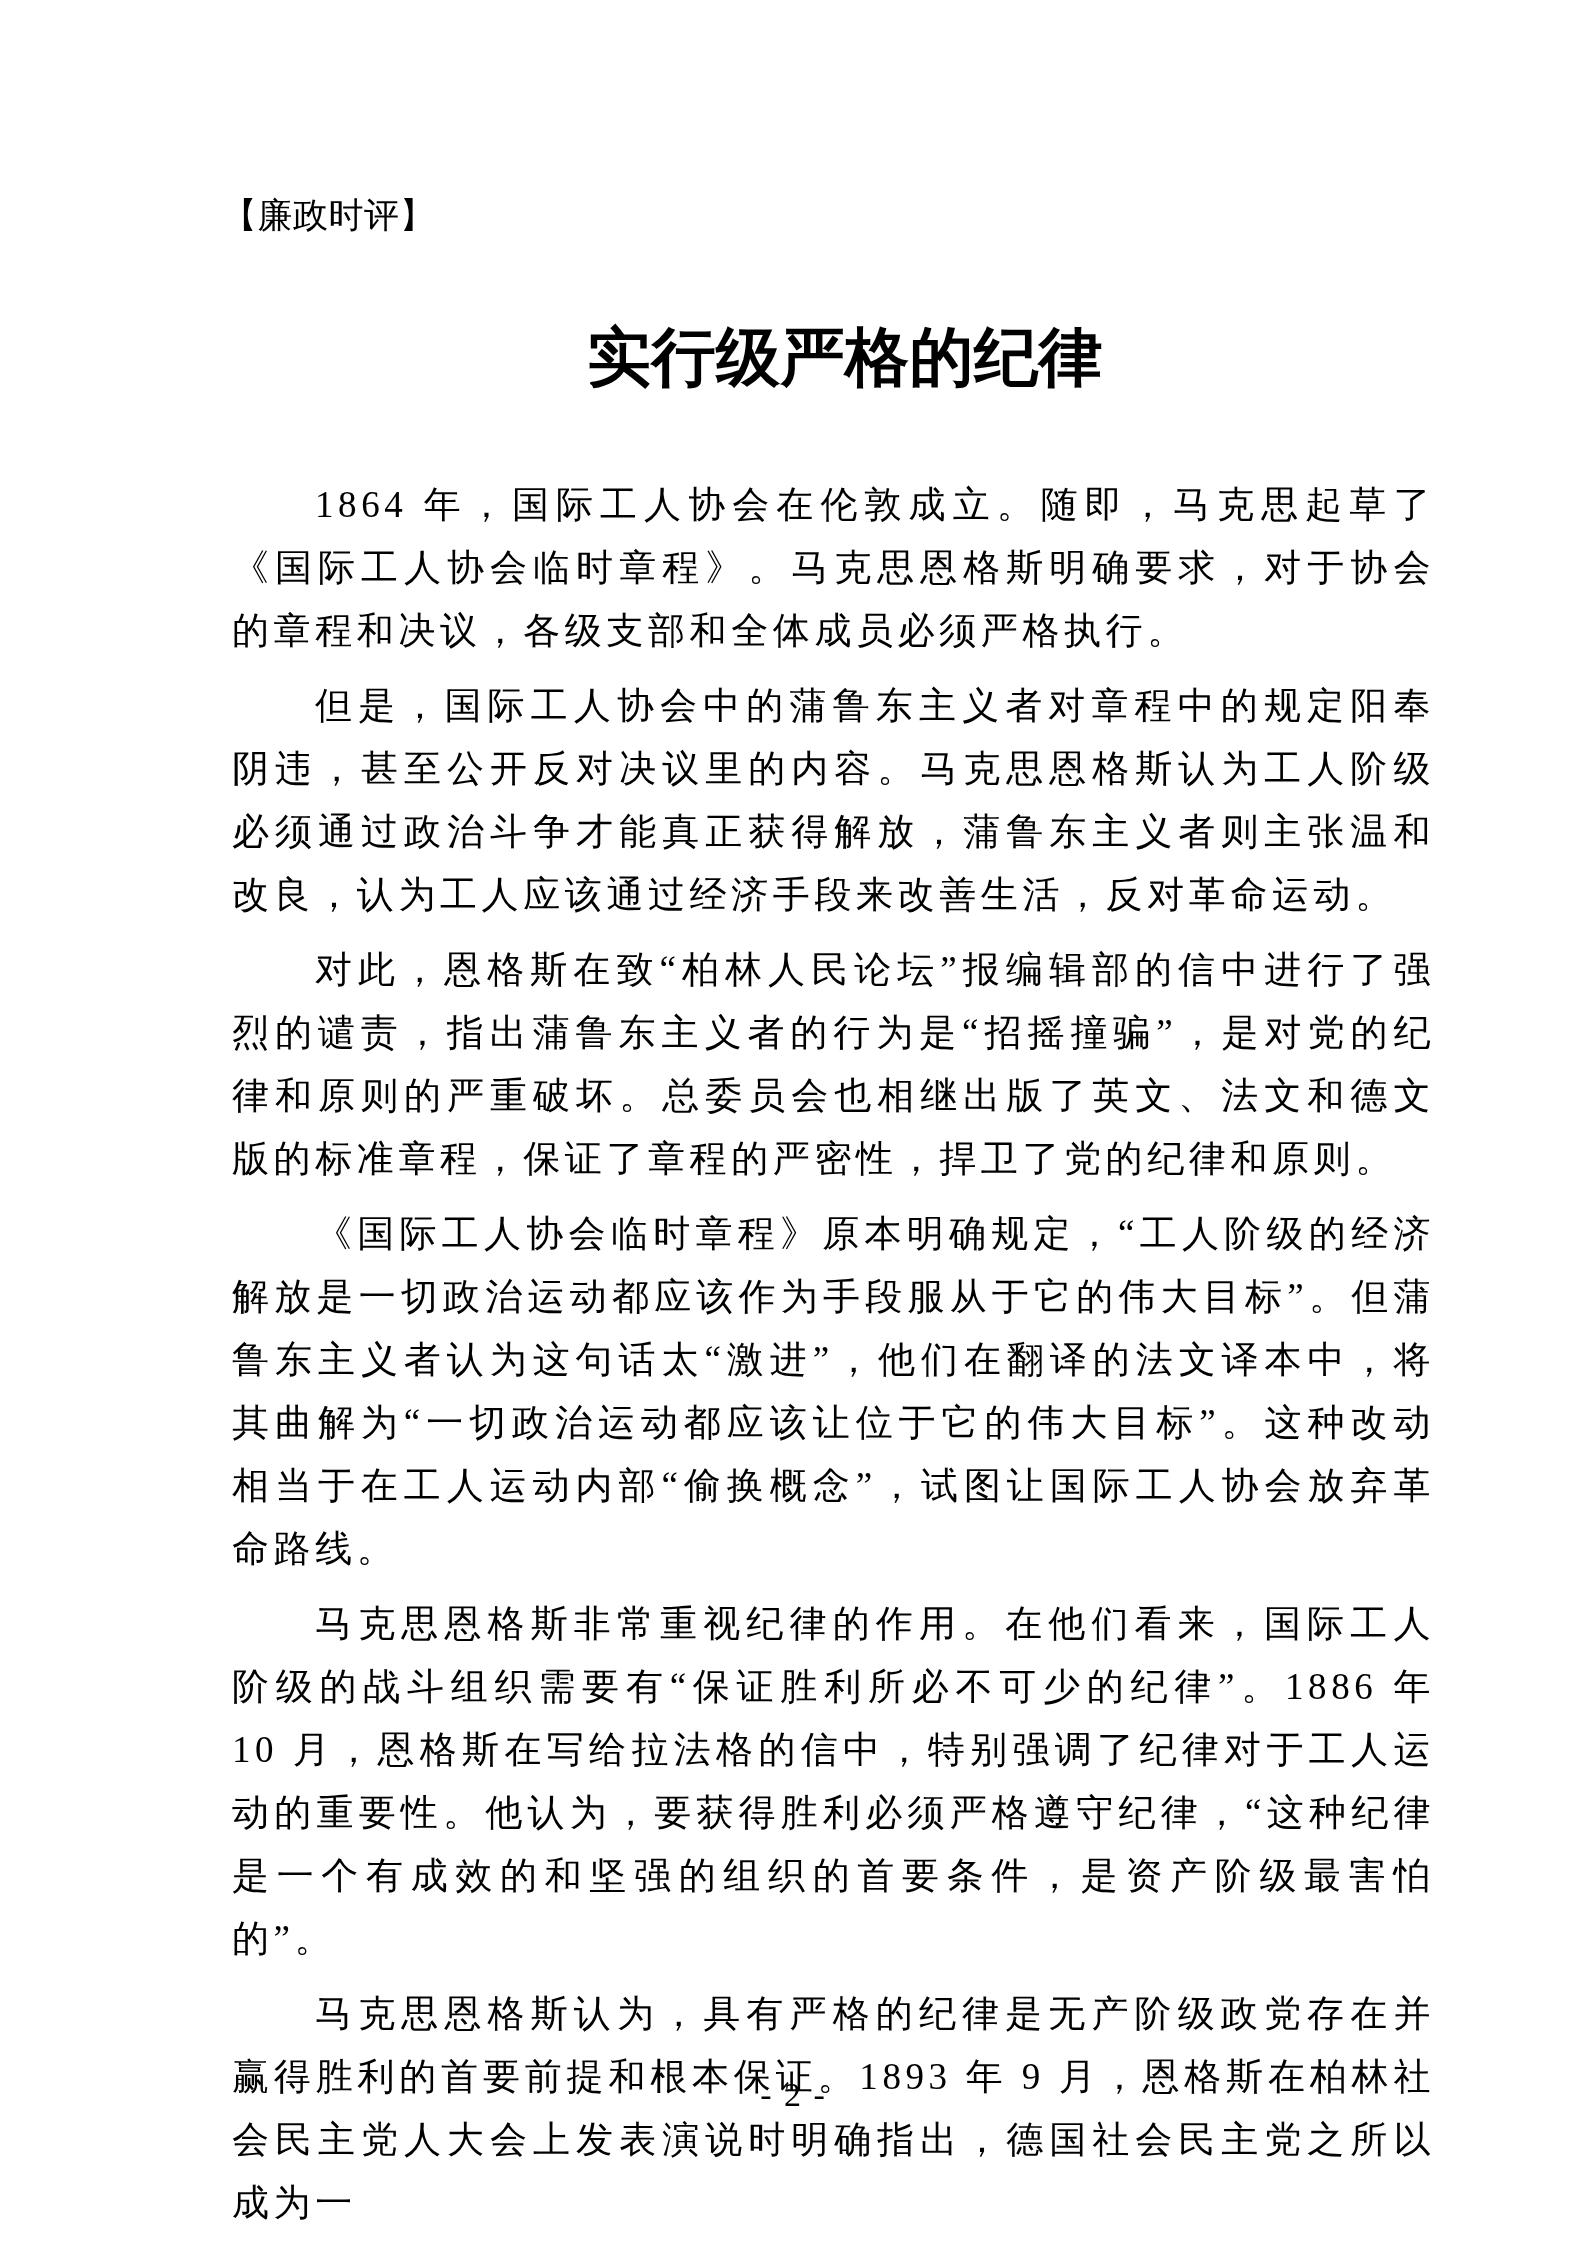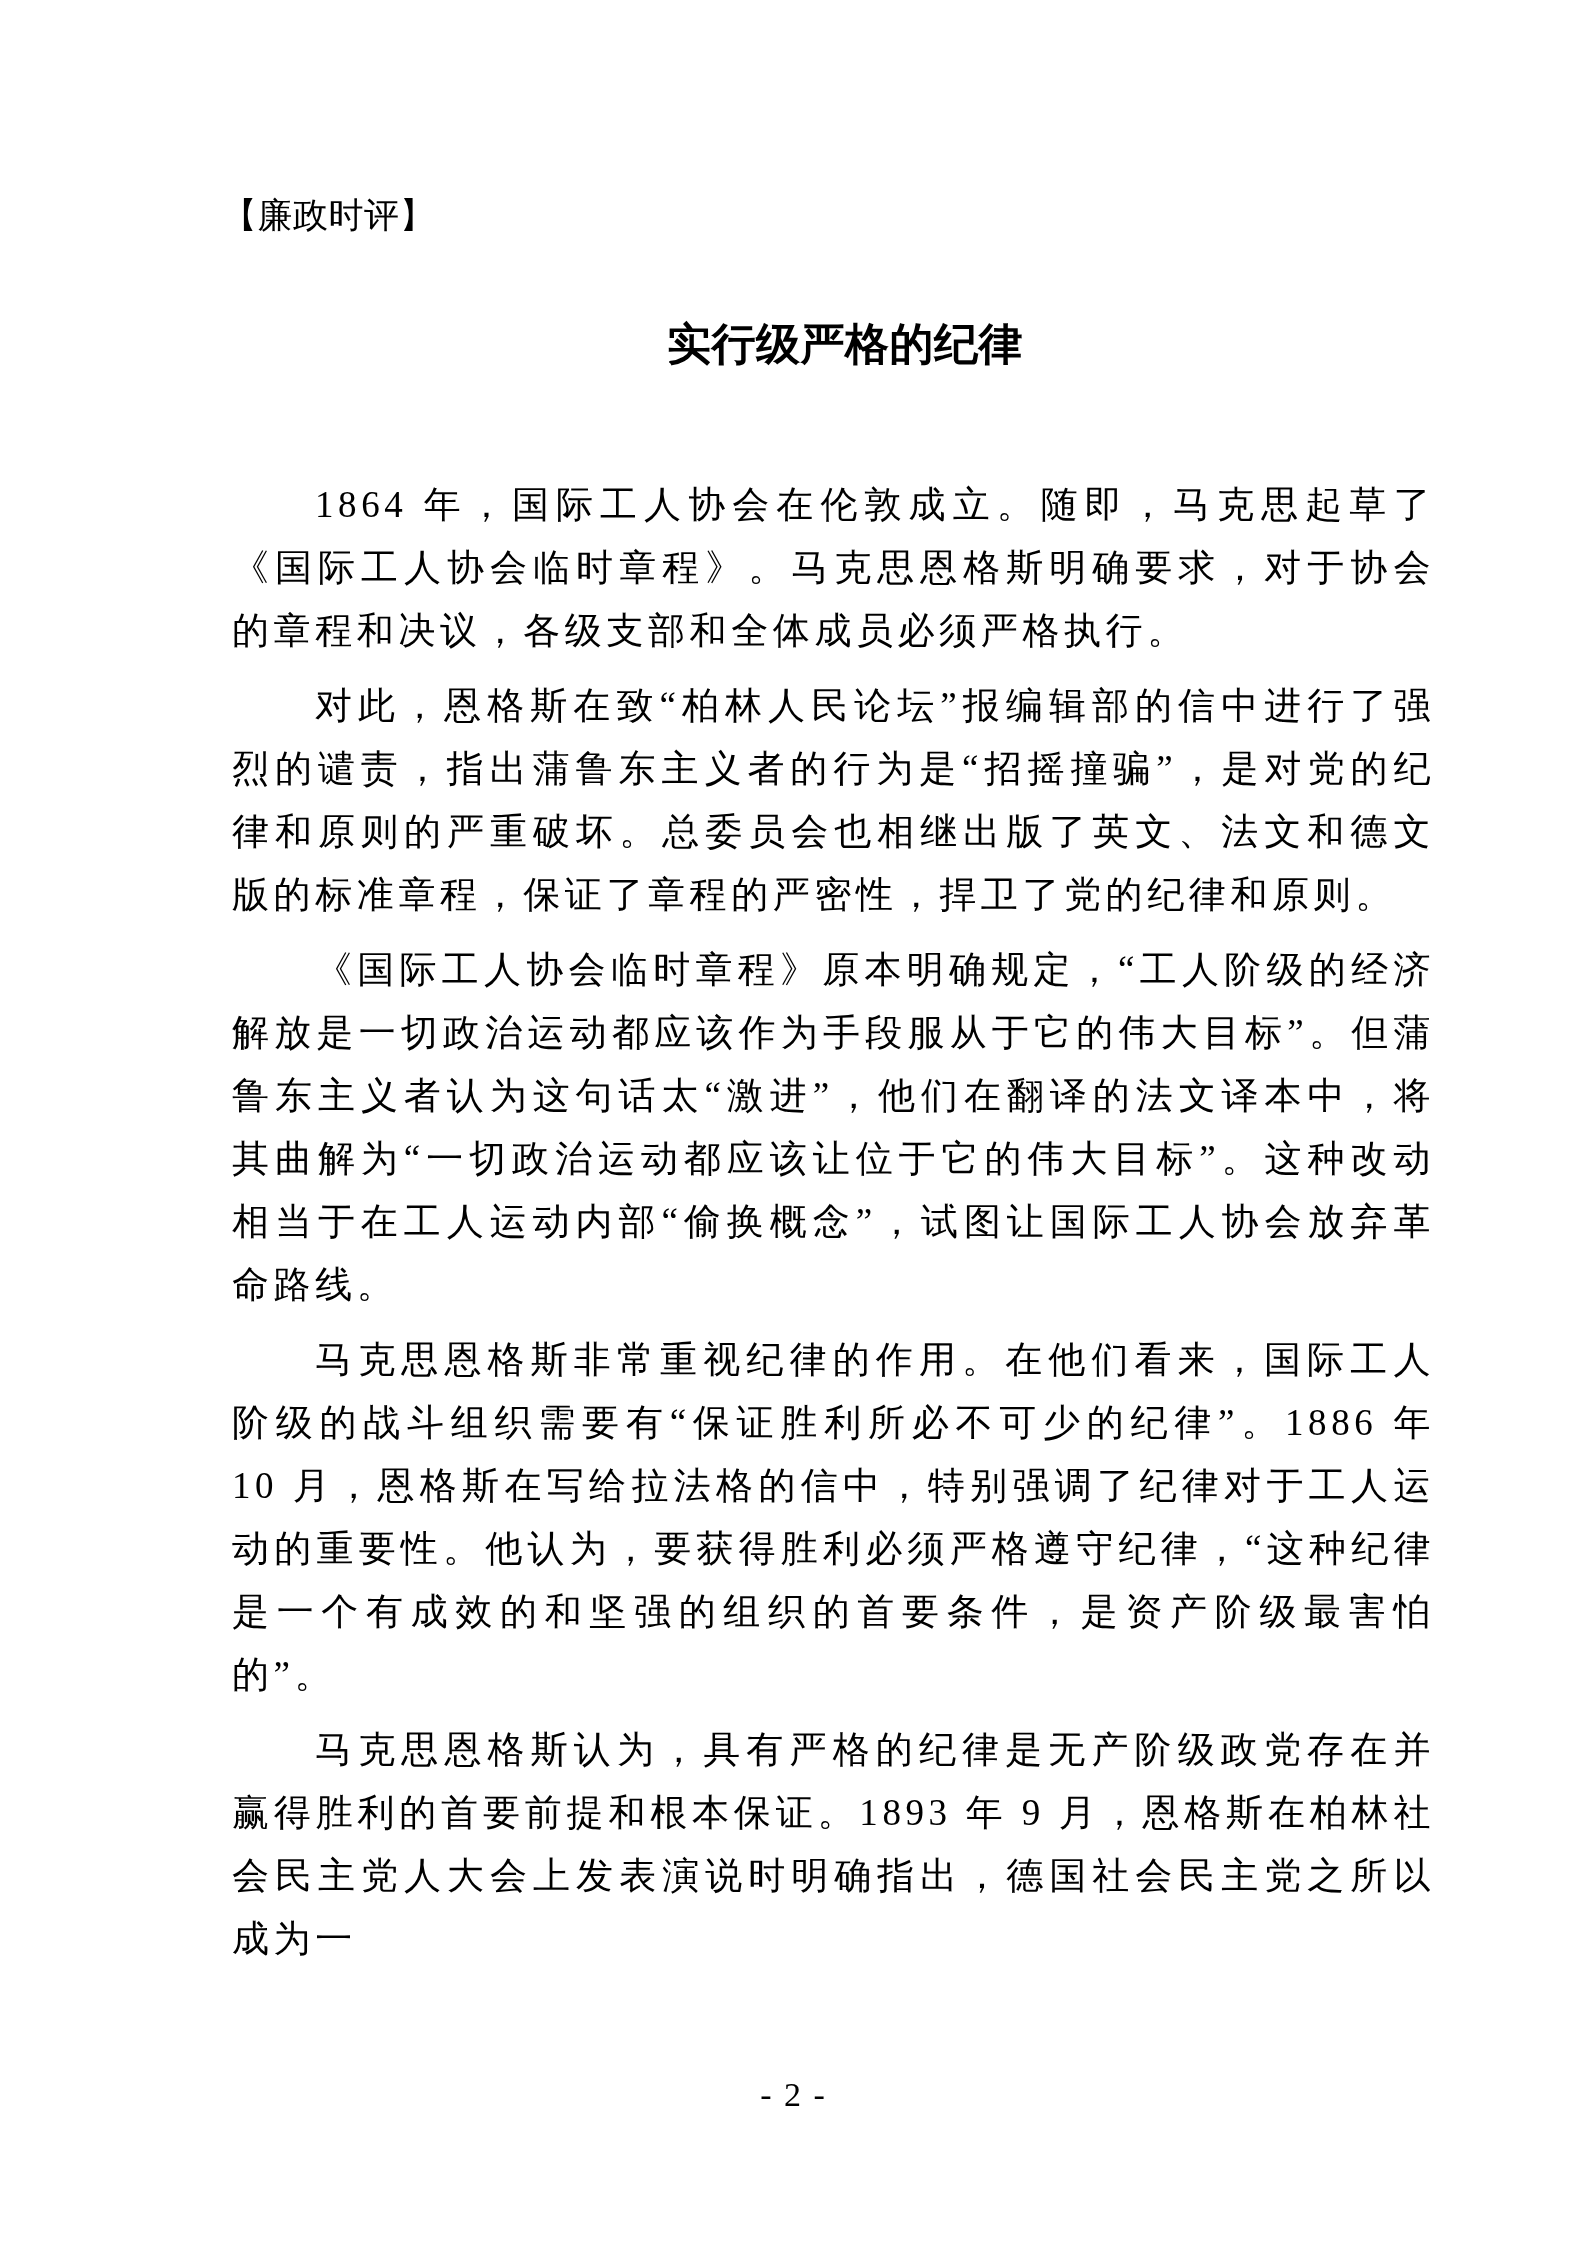--- a/index.html
+++ b/index.html
@@ -25,21 +25,21 @@
     letter-spacing: 0.5px;
     white-space: nowrap;
   }
   .title {
     position: absolute;
     left: 230px;
     width: 1230px;
     top: 316px;
     margin: 0;
     text-align: center;
-    font-size: 44px;
+    font-size: 64px;
     font-weight: 700;
     line-height: 1.3;
     letter-spacing: 0.5px;
   }
   .body-text {
     position: absolute;
     left: 220px;
     top: 461px;
     width: 1227px;
     font-size: 37px;
@@ -66,20 +66,21 @@
 <body>
 
 <div class="page">
 
   <div class="header-tag">【廉政时评】</div>
 
   <h1 class="title">实行级严格的纪律</h1>
 
   <div class="body-text">
     <p>1864 年，国际工人协会在伦敦成立。随即，马克思起草了《国际工人协会临时章程》。马克思恩格斯明确要求，对于协会的章程和决议，各级支部和全体成员必须严格执行。</p>
+    <p>但是，国际工人协会中的蒲鲁东主义者对章程中的规定阳奉阴违，甚至公开反对决议里的内容。马克思恩格斯认为工人阶级必须通过政治斗争才能真正获得解放，蒲鲁东主义者则主张温和改良，认为工人应该通过经济手段来改善生活，反对革命运动。</p>
     <p>对此，恩格斯在致“柏林人民论坛”报编辑部的信中进行了强烈的谴责，指出蒲鲁东主义者的行为是“招摇撞骗”，是对党的纪律和原则的严重破坏。总委员会也相继出版了英文、法文和德文版的标准章程，保证了章程的严密性，捍卫了党的纪律和原则。</p>
     <p>《国际工人协会临时章程》原本明确规定，“工人阶级的经济解放是一切政治运动都应该作为手段服从于它的伟大目标”。但蒲鲁东主义者认为这句话太“激进”，他们在翻译的法文译本中，将其曲解为“一切政治运动都应该让位于它的伟大目标”。这种改动相当于在工人运动内部“偷换概念”，试图让国际工人协会放弃革命路线。</p>
     <p>马克思恩格斯非常重视纪律的作用。在他们看来，国际工人阶级的战斗组织需要有“保证胜利所必不可少的纪律”。1886 年 10 月，恩格斯在写给拉法格的信中，特别强调了纪律对于工人运动的重要性。他认为，要获得胜利必须严格遵守纪律，“这种纪律是一个有成效的和坚强的组织的首要条件，是资产阶级最害怕的”。</p>
     <p>马克思恩格斯认为，具有严格的纪律是无产阶级政党存在并赢得胜利的首要前提和根本保证。1893 年 9 月，恩格斯在柏林社会民主党人大会上发表演说时明确指出，德国社会民主党之所以成为一</p>
   </div>
 
   <div class="page-number">- 2 -</div>
 
 </div>
 

